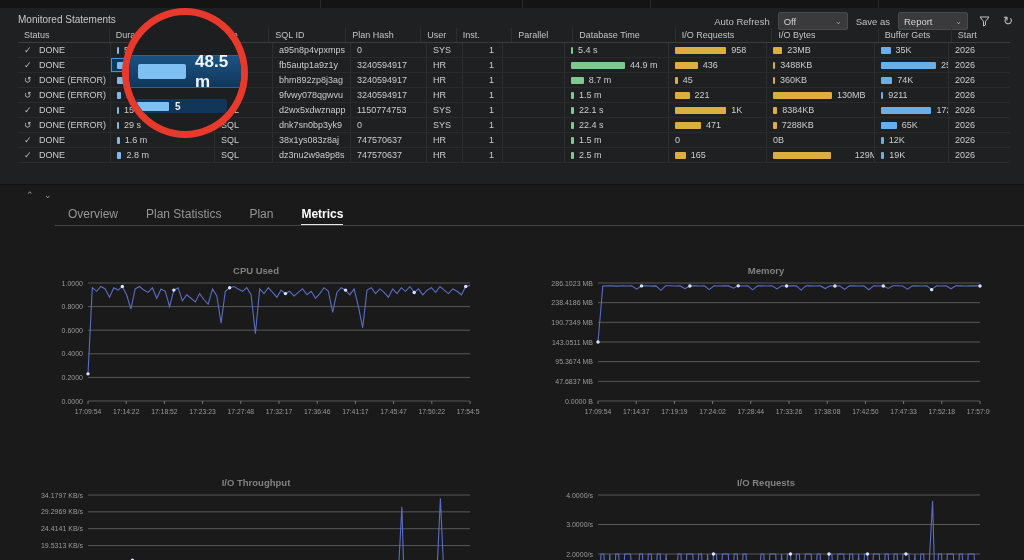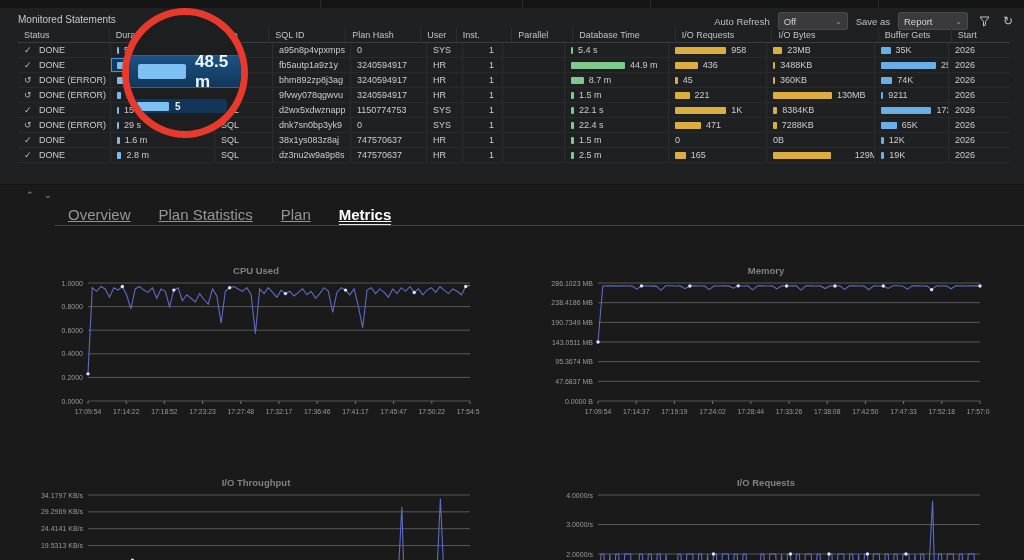--- a/index.html
+++ b/index.html
@@ -38,21 +38,21 @@
   .magtxt{margin-left:9px;font-size:17px;font-weight:bold;color:#f0f6fc;}
   .magbar2{position:absolute;left:-6px;top:84px;width:104px;height:14px;border-radius:3px;
            background:#113659;display:flex;align-items:center;}
   .magfill2{width:32px;height:9px;background:#7fc0f2;border-radius:1px;margin-left:14px;flex:none;}
   .magtxt2{margin-left:6px;font-size:10px;font-weight:bold;color:#e8eef5;}
   
   .lower{position:absolute;top:184px;left:0;right:0;bottom:0;background:#1a1a1b;border-top:1px solid #121212;}
   .chevrons{position:absolute;top:5px;left:26px;color:#9a9a9a;font-size:9px;letter-spacing:4px;}
   .tabs{position:absolute;top:20px;left:55px;right:0;height:20px;display:flex;gap:28px;
         border-bottom:1px solid #454545;padding-left:13px;}
-  .tab{font-size:15px;color:#969696;line-height:19px;height:20px;box-sizing:border-box;text-decoration:underline;}
+  .tab{font-size:12px;color:#969696;line-height:19px;height:20px;box-sizing:border-box;}
   .tab.active{color:#ffffff;font-weight:bold;border-bottom:1px solid #e6e6e6;}
   
   .charts{position:absolute;top:44px;left:10px;display:grid;grid-template-columns:492px 492px;
           grid-column-gap:18px;grid-row-gap:14px;}
   .chart-title{text-align:center;font-size:9.5px;font-weight:bold;color:#818181;height:14px;margin-top:36px;}
   svg text{font-family:"Liberation Sans",sans-serif;}
 </style>
 </head>
 <body>
 

